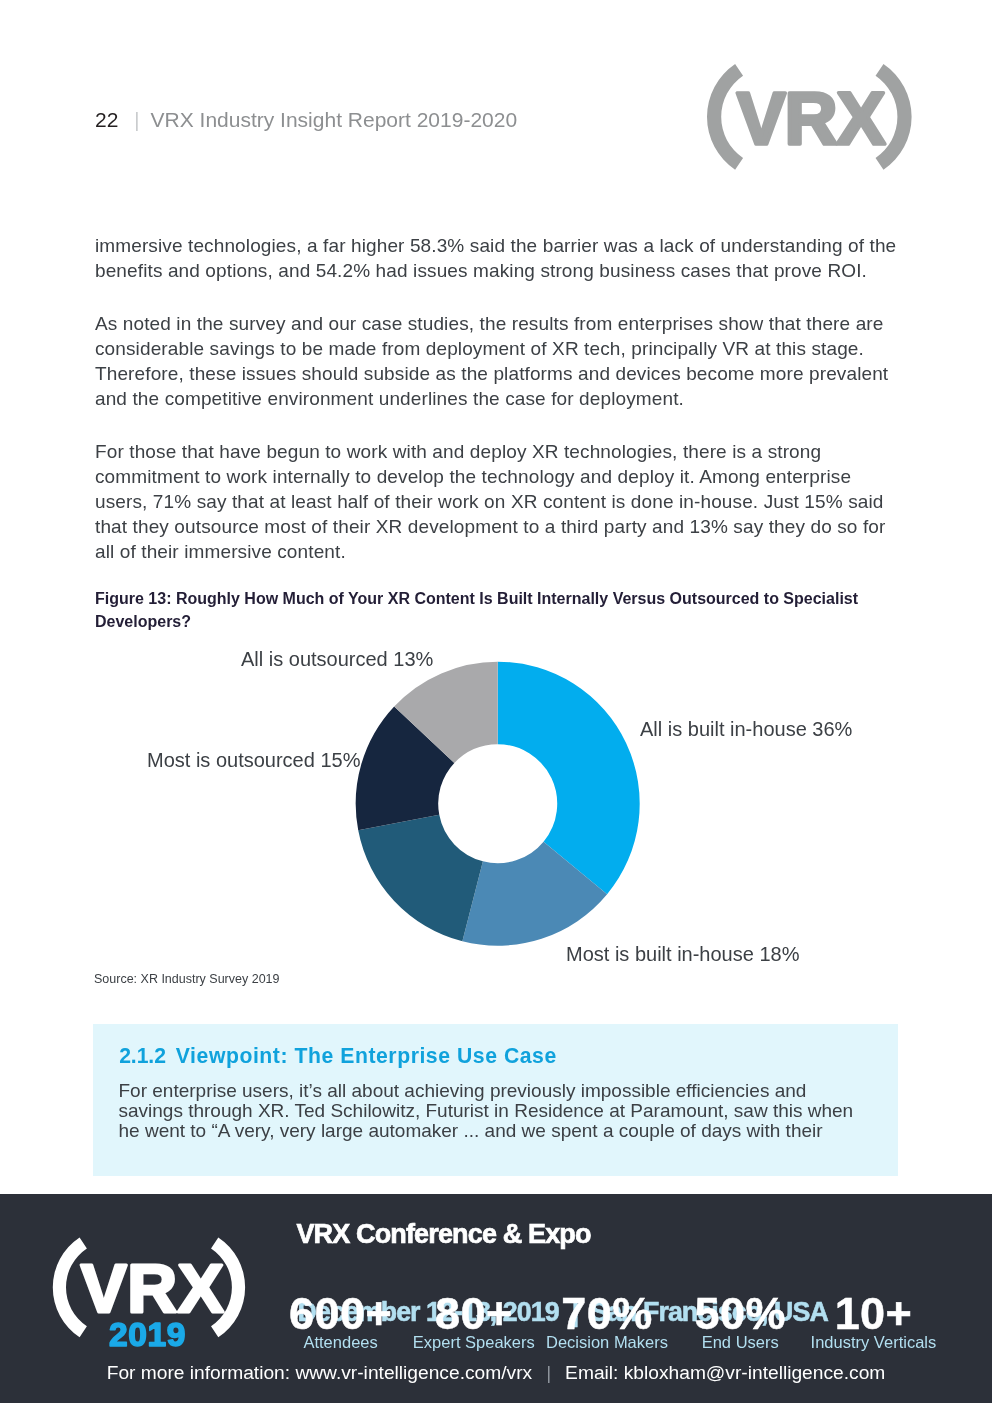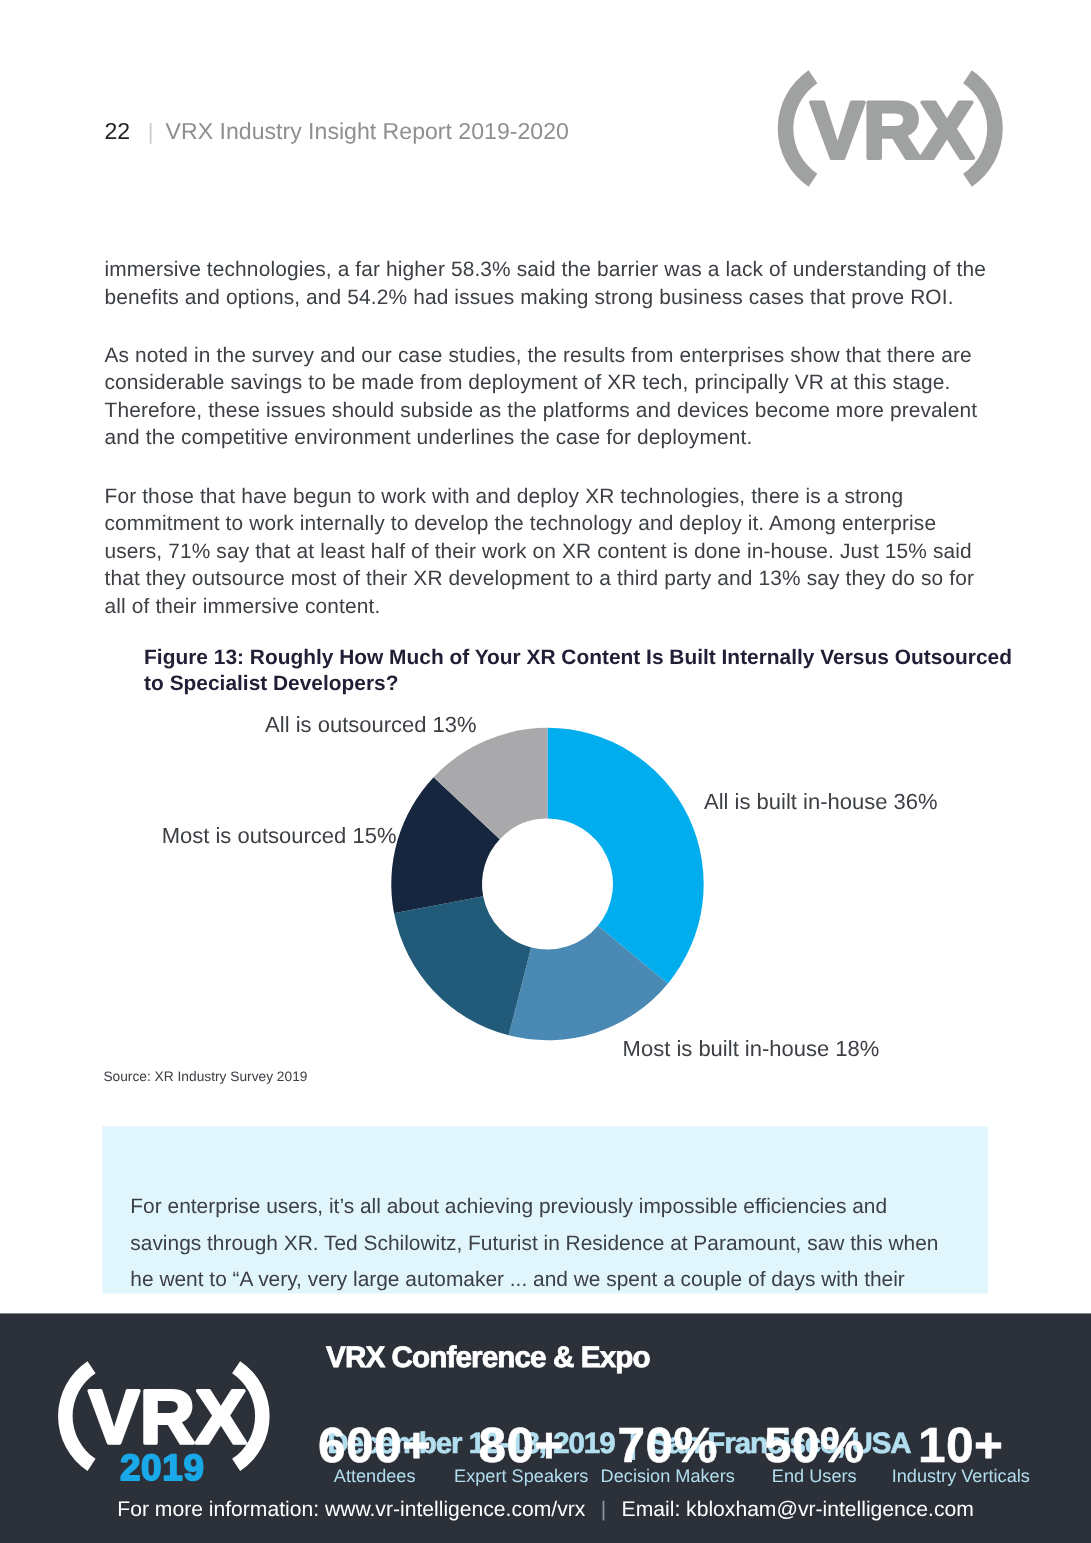--- a/index.html
+++ b/index.html
@@ -14,35 +14,35 @@
   .hdr .sep{font-size:20px;color:#c9cbcd;margin-left:16px;margin-right:11px;}
   .hdr .htitle{font-size:21px;color:#8d8f91;letter-spacing:0px;}
 
   .logo-top{position:absolute;left:703px;top:58px;}
 
   
   .body-col{position:absolute;left:95px;top:233px;width:806px;}
   p.para{margin:0 0 28px 0;font-size:19px;line-height:25px;color:#3c4045;letter-spacing:0.12px;}
   p.para:last-child{margin-bottom:0;}
 
-  .fig-title{position:absolute;left:95px;top:586.7px;width:790px;font-size:19px;
-             font-weight:bold;line-height:23.1px;color:#231e36;margin-left:36px;}
+  .fig-title{position:absolute;left:95px;top:586.7px;width:790px;font-size:16px;
+             font-weight:bold;line-height:23.1px;color:#231e36;}
 
   
   .chart-wrap{position:absolute;left:0;top:0;width:992px;height:1403px;}
   .lbl{position:absolute;font-size:20px;color:#3c4045;line-height:24.5px;white-space:pre;}
   .source{position:absolute;left:94px;top:972px;font-size:12.5px;color:#3c4045;}
 
   
   .vbox{position:absolute;left:93px;top:1024px;width:805px;height:152px;background:#e1f6fc;}
   .vhead{position:absolute;left:26.2px;top:20px;font-size:21.2px;font-weight:bold;
          color:#10a2dc;white-space:nowrap;letter-spacing:0.55px;}
   .vhead .num{margin-right:10px;letter-spacing:-0.1px;}
   .vtext{position:absolute;left:25.5px;top:57.4px;width:745px;font-size:19px;
-          line-height:33px;color:#3c4045;}
+          line-height:20px;color:#3c4045;}
 
   
   .footer{position:absolute;left:0;top:1194px;width:992px;height:209px;background:#2c3039;}
   .flogo{position:absolute;left:51px;top:1232px;}
   .ftitle{position:absolute;left:296.4px;top:1218.5px;font-size:27px;font-weight:bold;
           color:#ffffff;white-space:nowrap;letter-spacing:-0.85px;
           -webkit-text-stroke:0.7px #ffffff;}
   .fdate{position:absolute;left:297.6px;top:1255.5px;font-size:26.8px;font-weight:bold;
          color:#b2dff0;white-space:nowrap;letter-spacing:-0.95px;margin-top:41px;
          -webkit-text-stroke:0.6px #b2dff0;}
@@ -94,20 +94,23 @@
     </svg>
     <div class="lbl" style="left:640px;top:717px;">All is built in-house 36%</div>
     <div class="lbl" style="left:566px;top:942px;">Most is built in-house 18%</div>
     <div class="lbl" style="left:147px;top:748px;">Most is outsourced 15%</div>
     <div class="lbl" style="left:241px;top:647px;">All is outsourced 13%</div>
   </div>
 
   <div class="source">Source: XR Industry Survey 2019</div>
 
   <div class="vbox">
+    <div class="vhead">
+      <span class="num">2.1.2</span><span>Viewpoint: The Enterprise Use Case</span>
+    </div>
     <div class="vtext">For enterprise users, it’s all about achieving previously impossible efficiencies and savings through XR. Ted Schilowitz, Futurist in Residence at Paramount, saw this when he went to “A very, very large automaker ... and we spent a couple of days with their</div>
   </div>
 
   <div class="footer"></div>
 
   <svg class="flogo" width="200" height="120" viewBox="0 0 200 120">
     <g fill="#ffffff">
       <path d="M 28.59 5.48 A 59.8 59.8 0 0 0 28.59 105.22 L 35.88 94.21 A 46.6 46.6 0 0 1 35.88 16.49 Z"></path>
       <path d="M 167.31 5.48 A 59.8 59.8 0 0 1 167.31 105.22 L 160.02 94.21 A 46.6 46.6 0 0 0 160.02 16.49 Z"></path>
     </g>

